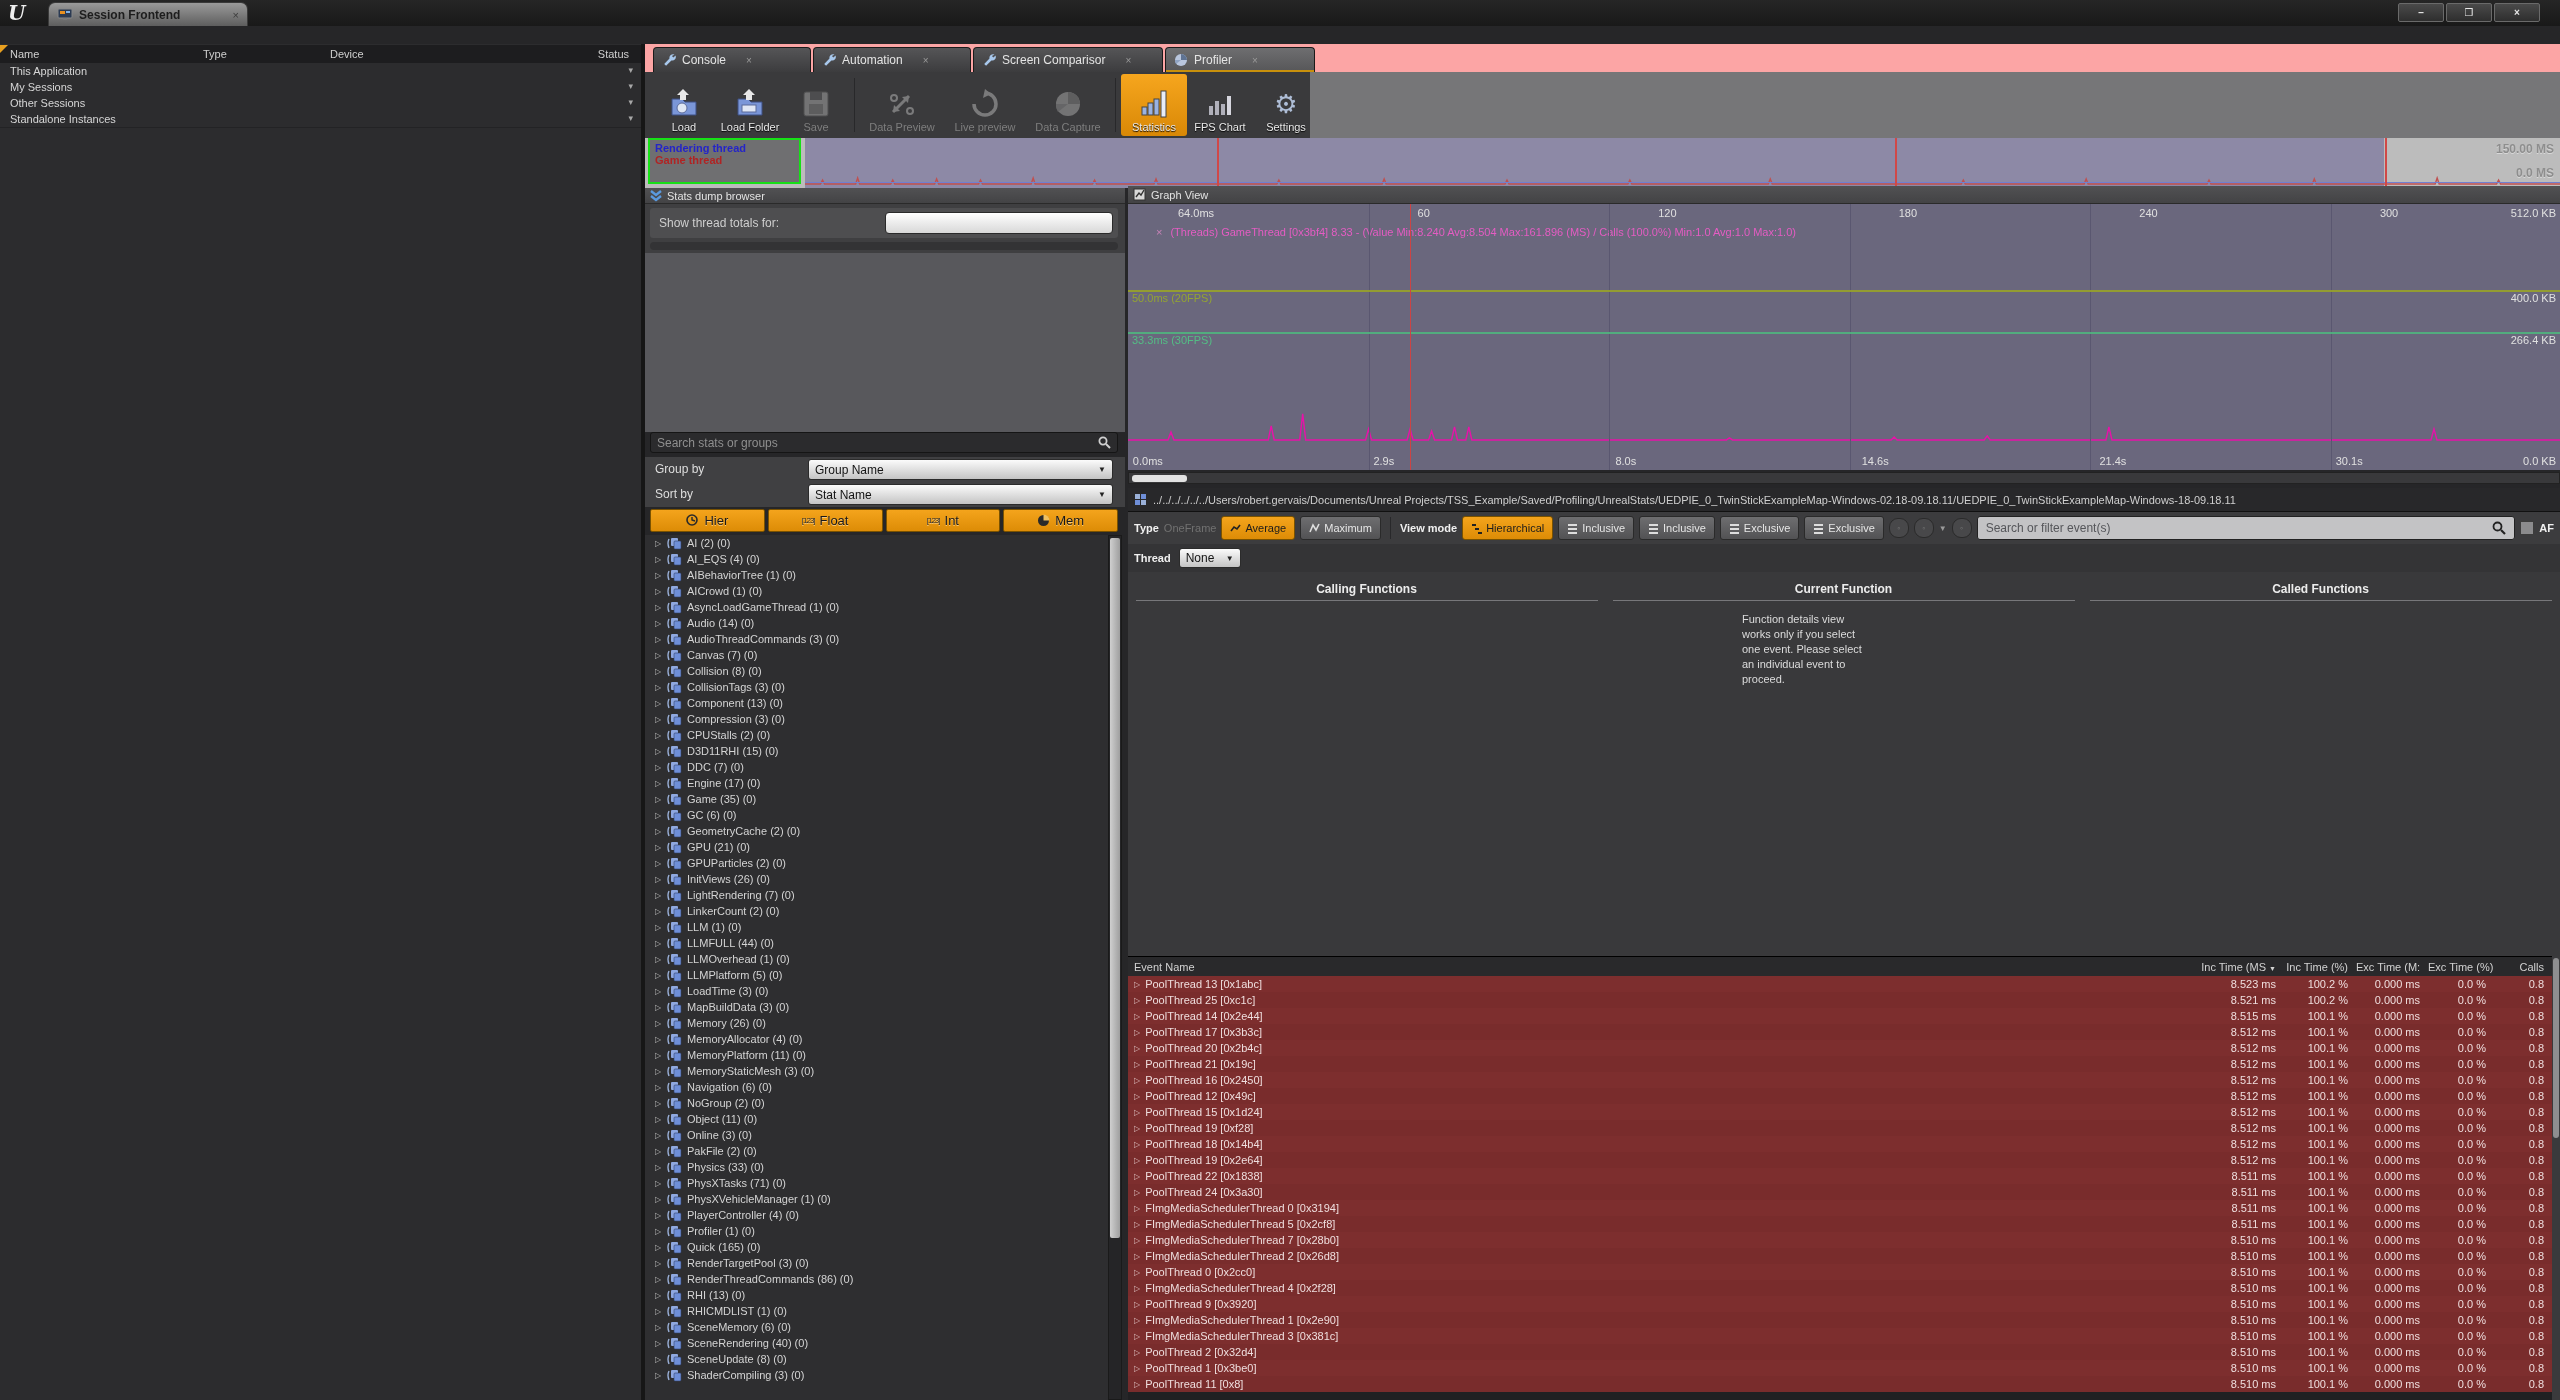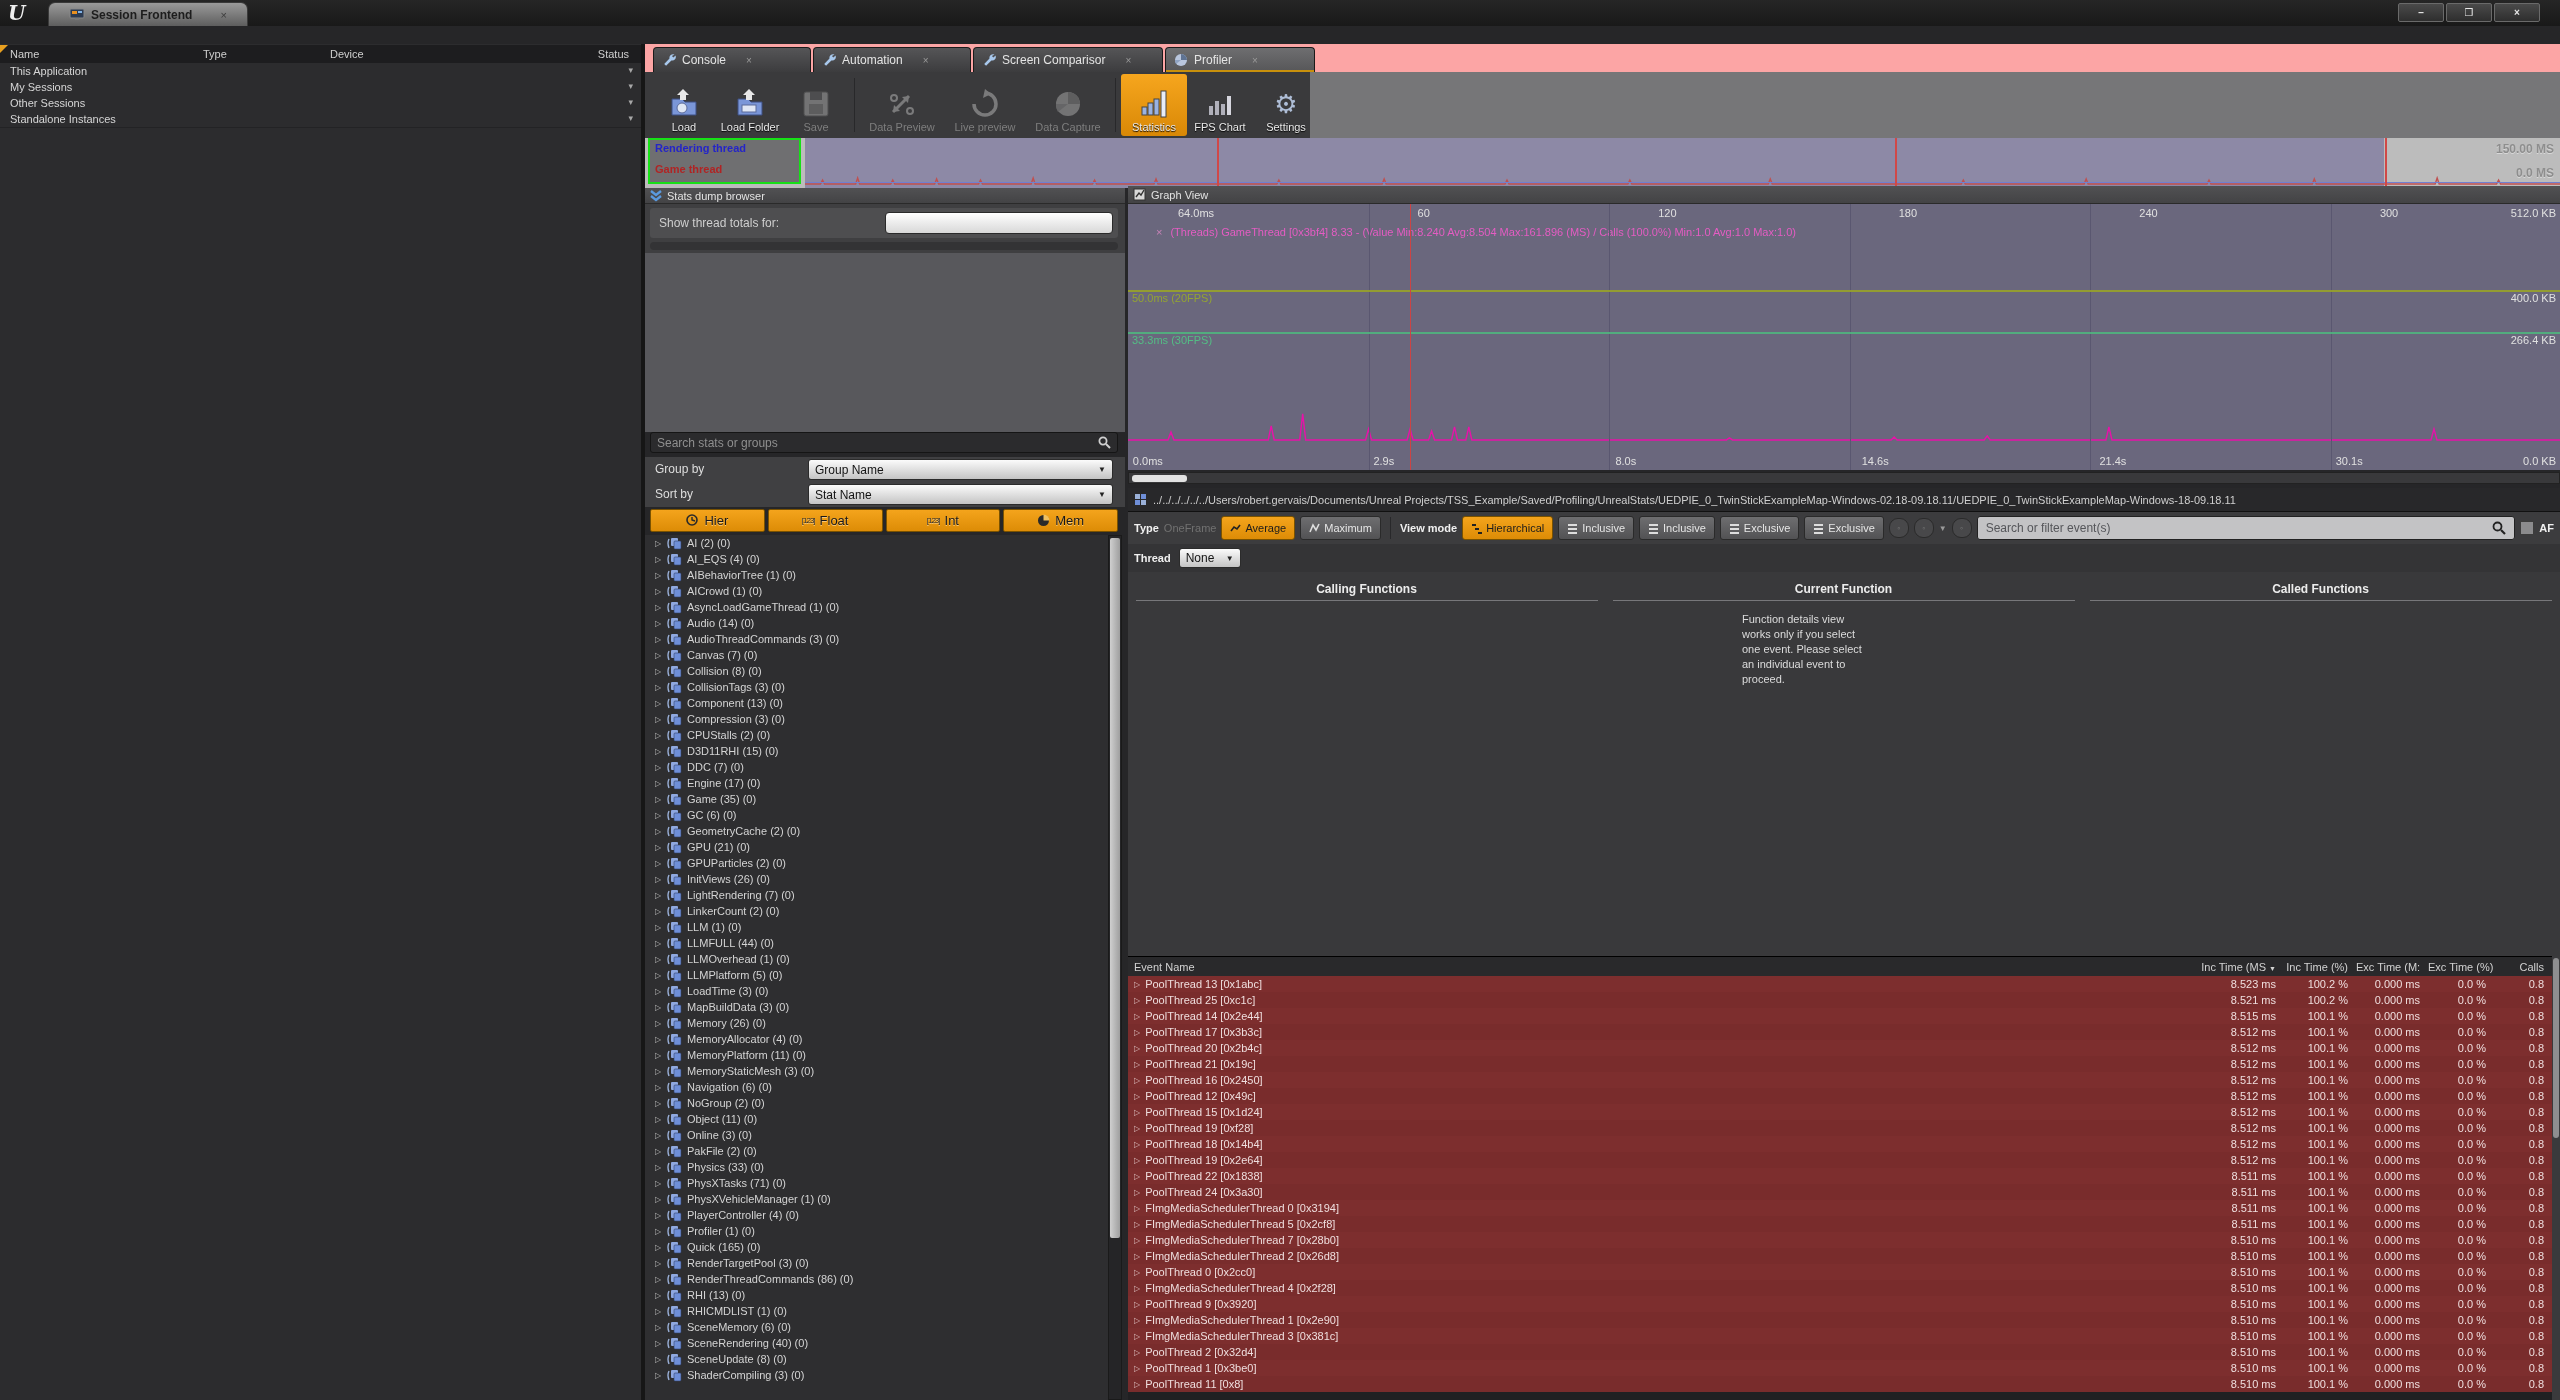--- a/index.html
+++ b/index.html
@@ -6,21 +6,21 @@
   #root{position:relative;width:2560px;height:1400px;background:#262628;
         font-family:"Liberation Sans","DejaVu Sans",sans-serif;font-size:11px;color:#d6d6d6;
         overflow:hidden;user-select:none;}
   .abs{position:absolute;}
   
   .titlebar{left:0;top:0;width:2560px;height:26px;background:linear-gradient(#262626,#191919);}
   .ue-logo{left:8px;top:1px;width:36px;height:24px;color:#efefef;font-family:"DejaVu Serif",serif;
            font-style:italic;font-weight:bold;font-size:20px;}
   .app-tab{left:48px;top:2px;width:200px;height:24px;border-radius:7px 7px 0 0;
            background:linear-gradient(#9a9a9a,#5e5e5e);display:flex;align-items:center;gap:6px;
-           padding:0 20px;box-sizing:border-box;border:1px solid #3a3a3a;border-bottom:none;}
+           padding:0 8px;box-sizing:border-box;border:1px solid #3a3a3a;border-bottom:none;}
   .app-tab .ttl{color:#1d1d1d;font-size:12px;font-weight:bold;flex:1;}
   .app-tab .tx{color:#3c3c3c;font-size:11px;}
   .winbtn{top:3px;width:44px;height:17px;background:linear-gradient(#4a4a4a,#2e2e2e);
           border:1px solid #6a6a6a;border-radius:2px;color:#e8e8e8;font-size:10px;font-weight:bold;
           display:flex;align-items:center;justify-content:center;}
   .menubar{left:0;top:26px;width:2560px;height:18px;background:linear-gradient(#343434,#262626);
            border-bottom:1px solid #151515;display:flex;align-items:center;}
   .menu-item{margin-left:37px;color:#dcdcdc;font-size:12px;}
   
   .left-bg{left:0;top:44px;width:641px;height:1356px;background:#2c2c2e;}
@@ -49,21 +49,21 @@
   .tool-btn.disabled .tl{color:#7e7e7e;text-shadow:none;}
   .tool-btn.disabled .ic{opacity:.45;filter:grayscale(1);}
   .tool-btn.active{background:linear-gradient(#f6a61e,#d98806);}
   .tool-sep{width:1px;background:#28282a;margin:4px 5px;}
   
   .mini{left:645px;top:138px;width:1915px;height:50px;background:#bcbcbc;overflow:hidden;}
   .mini-purple{position:absolute;left:160px;top:0;width:1579px;height:50px;background:#8d89a6;}
   .mini-greenbox{position:absolute;left:3px;top:0;width:153px;height:46px;background:#6f6f71;
                  border:2px solid #17e017;box-sizing:border-box;padding:2px 5px;}
   .mini-greenbox .t1{color:#2424c8;font-weight:bold;}
-  .mini-greenbox .t2{color:#b02424;font-weight:bold;margin-top:9px;}
+  .mini-greenbox .t2{color:#b02424;font-weight:bold;}
   .mini-lab{position:absolute;right:6px;color:#8e8e8e;font-weight:bold;font-size:12px;text-shadow:0 1px 0 #d8d8d8;}
   .mini-redline{position:absolute;top:0;width:2px;height:50px;background:#d04848;}
   
   .sec-head{background:linear-gradient(#515153,#434345);border-bottom:1px solid #2a2a2a;
             display:flex;align-items:center;gap:5px;padding-left:5px;box-sizing:border-box;color:#e2e2e2;}
   .stats-ctrl{left:645px;top:204px;width:480px;height:49px;background:#3f3f41;}
   .stats-ctrl .box{position:absolute;left:5px;top:4px;width:468px;height:30px;background:#4e4e50;border-radius:3px;}
   .stats-ctrl .lab{position:absolute;left:14px;top:12px;color:#cfcfcf;font-size:12px;}
   .stats-ctrl .inp{position:absolute;left:240px;top:8px;width:226px;height:20px;border-radius:4px;
                    background:linear-gradient(#ffffff,#d8d8d8);border:1px solid #2a2a2a;}

